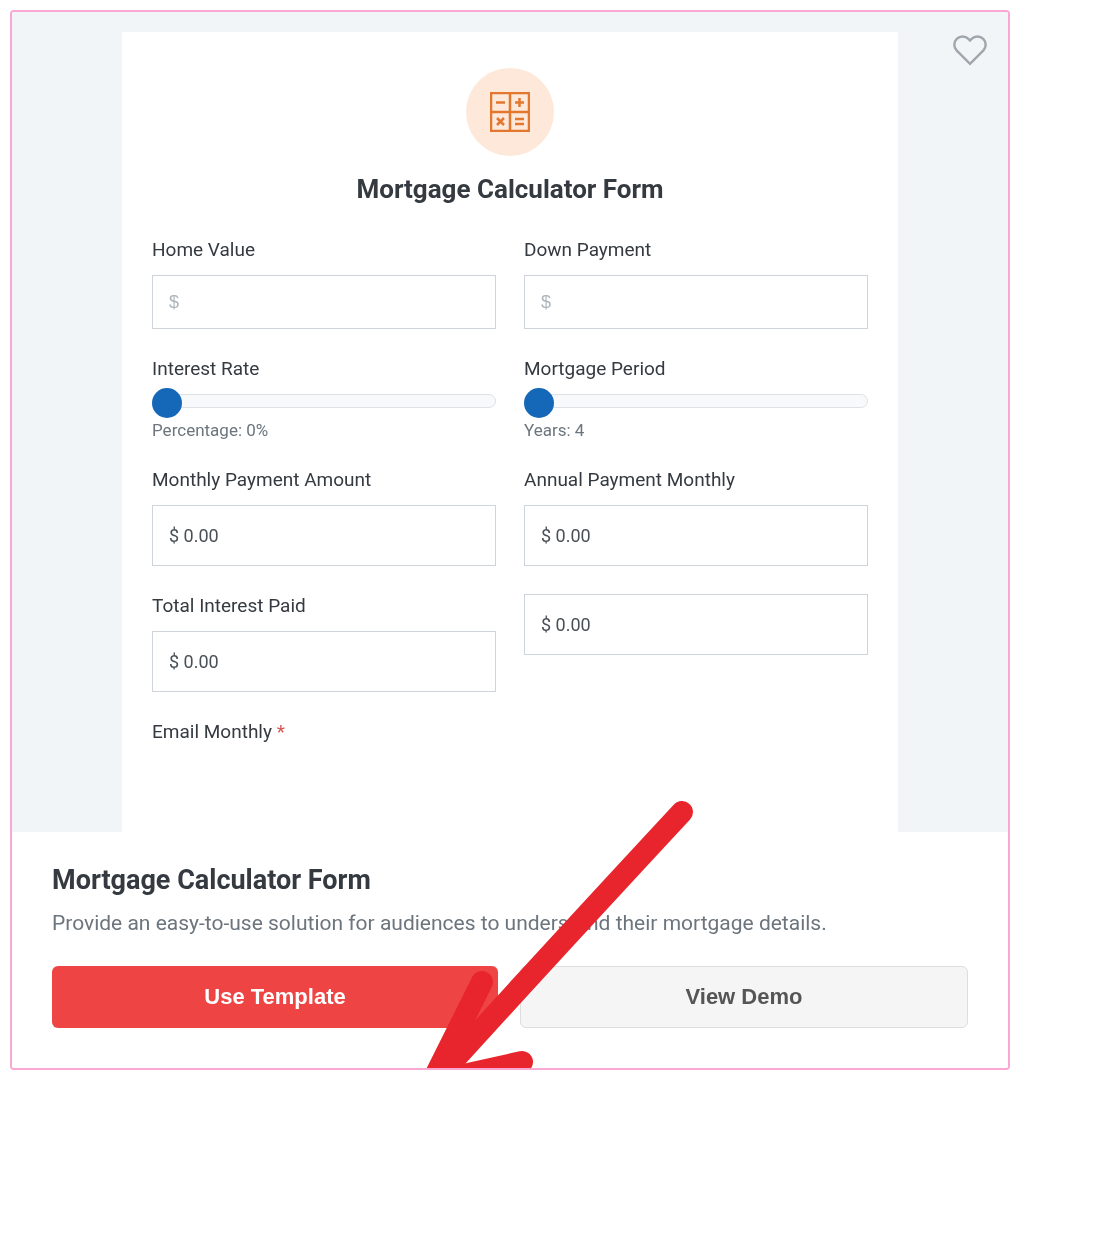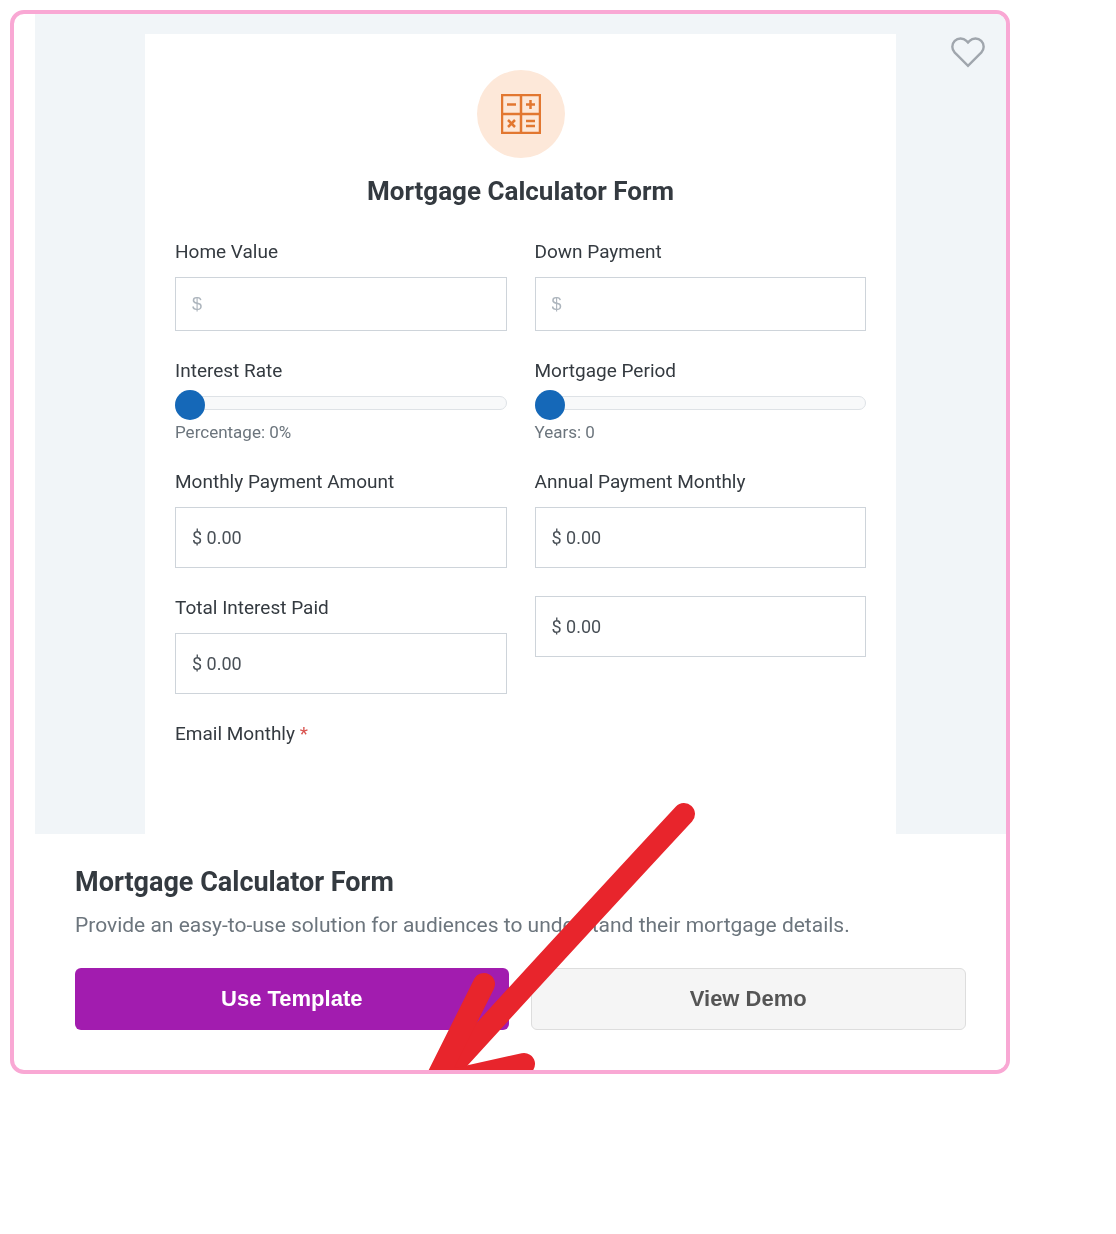--- a/index.html
+++ b/index.html
@@ -7,25 +7,24 @@
       margin: 0;
       padding: 0;
     }
     body {
       font-family: -apple-system, BlinkMacSystemFont, "Segoe UI", Roboto, "Helvetica Neue", Arial, sans-serif;
       background: #fff;
       padding: 10px;
     }
     .card {
       width: 1000px;
-      border: 4px solid #f9a8d4;
-      border-radius: 14px;
+      border: 2px solid #f9a8d4;
+      border-radius: 4px;
       overflow: hidden;
       position: relative;
-      padding-left: 21px;
     }
     .preview-area {
       background: #f1f5f8;
       padding: 20px 110px 0 110px;
       position: relative;
       height: 820px;
       overflow: hidden;
     }
     .heart-icon {
       position: absolute;
@@ -153,21 +152,21 @@
       border-radius: 6px;
       font-size: 22px;
       font-weight: 600;
       display: flex;
       align-items: center;
       justify-content: center;
       cursor: pointer;
       border: none;
     }
     .btn-primary {
-      background: #a21caf;
+      background: #ef4444;
       color: #fff;
     }
     .btn-secondary {
       background: #f5f5f5;
       color: #555;
       border: 1px solid #ddd;
     }
     .arrow-annotation {
       position: absolute;
       pointer-events: none;
@@ -223,21 +222,21 @@
             <div class="slider-thumb"></div>
           </div>
           <div class="slider-label">Percentage: 0%</div>
         </div>
         <div class="field-group">
           <label class="field-label">Mortgage Period</label>
           <div class="slider-wrap">
             <div class="slider-track"></div>
             <div class="slider-thumb"></div>
           </div>
-          <div class="slider-label">Years: 0</div>
+          <div class="slider-label">Years: 4</div>
         </div>
 
         <div class="field-group">
           <label class="field-label">Monthly Payment Amount</label>
           <div class="readonly-input">$ 0.00</div>
         </div>
         <div class="field-group">
           <label class="field-label">Annual Payment Monthly</label>
           <div class="readonly-input">$ 0.00</div>
         </div>

